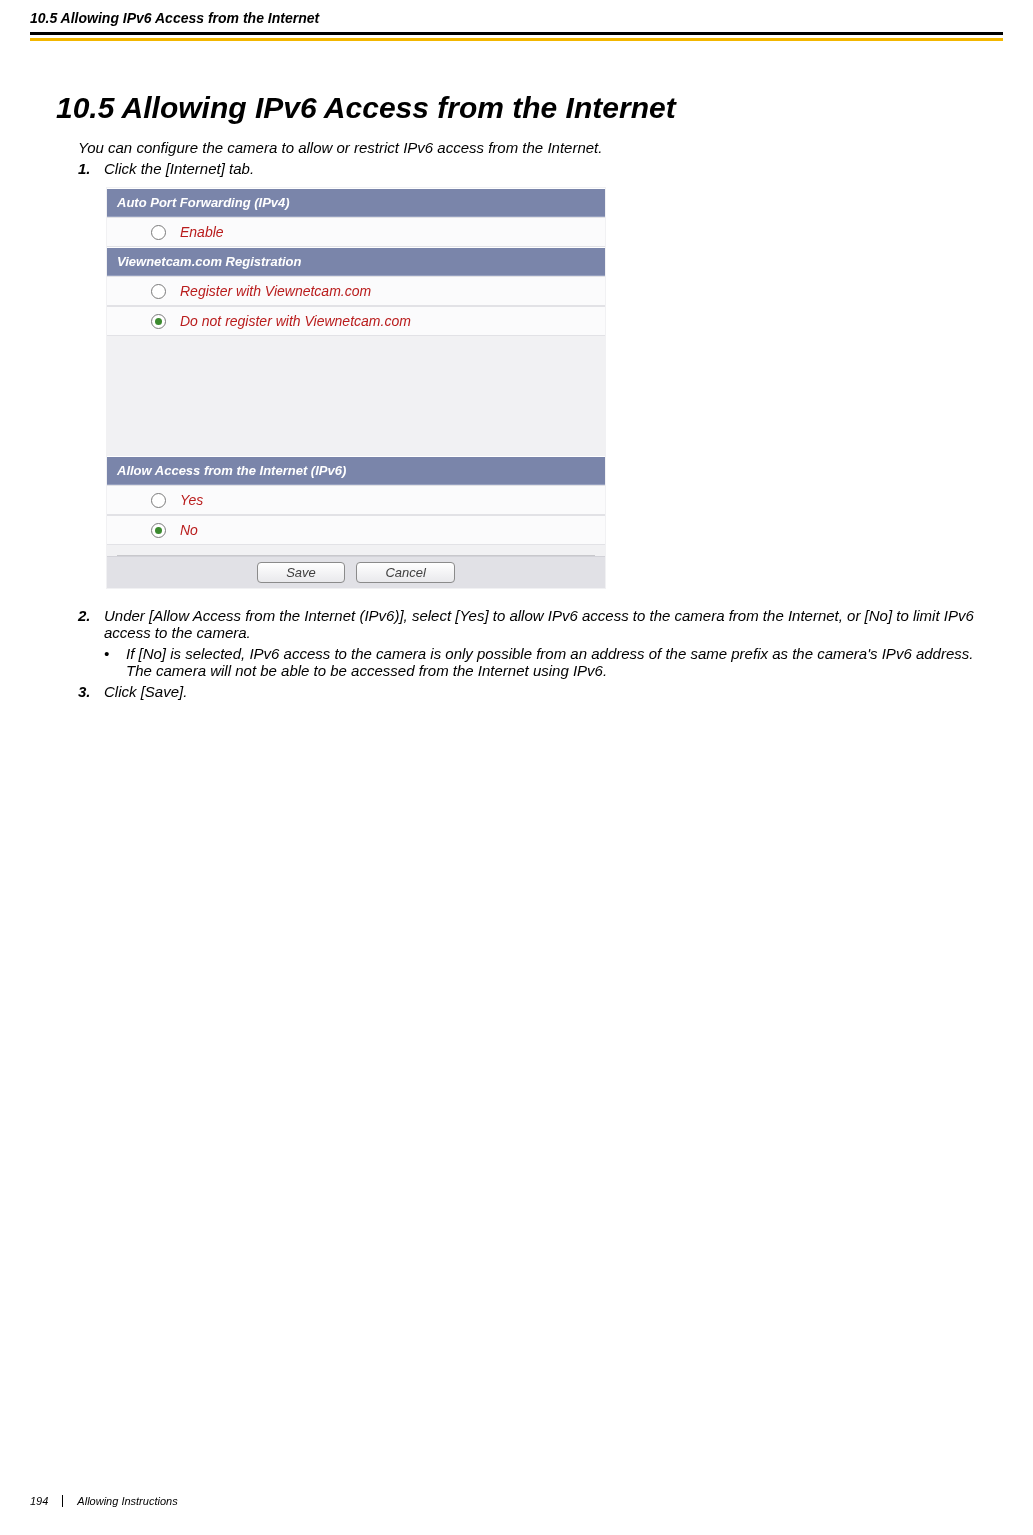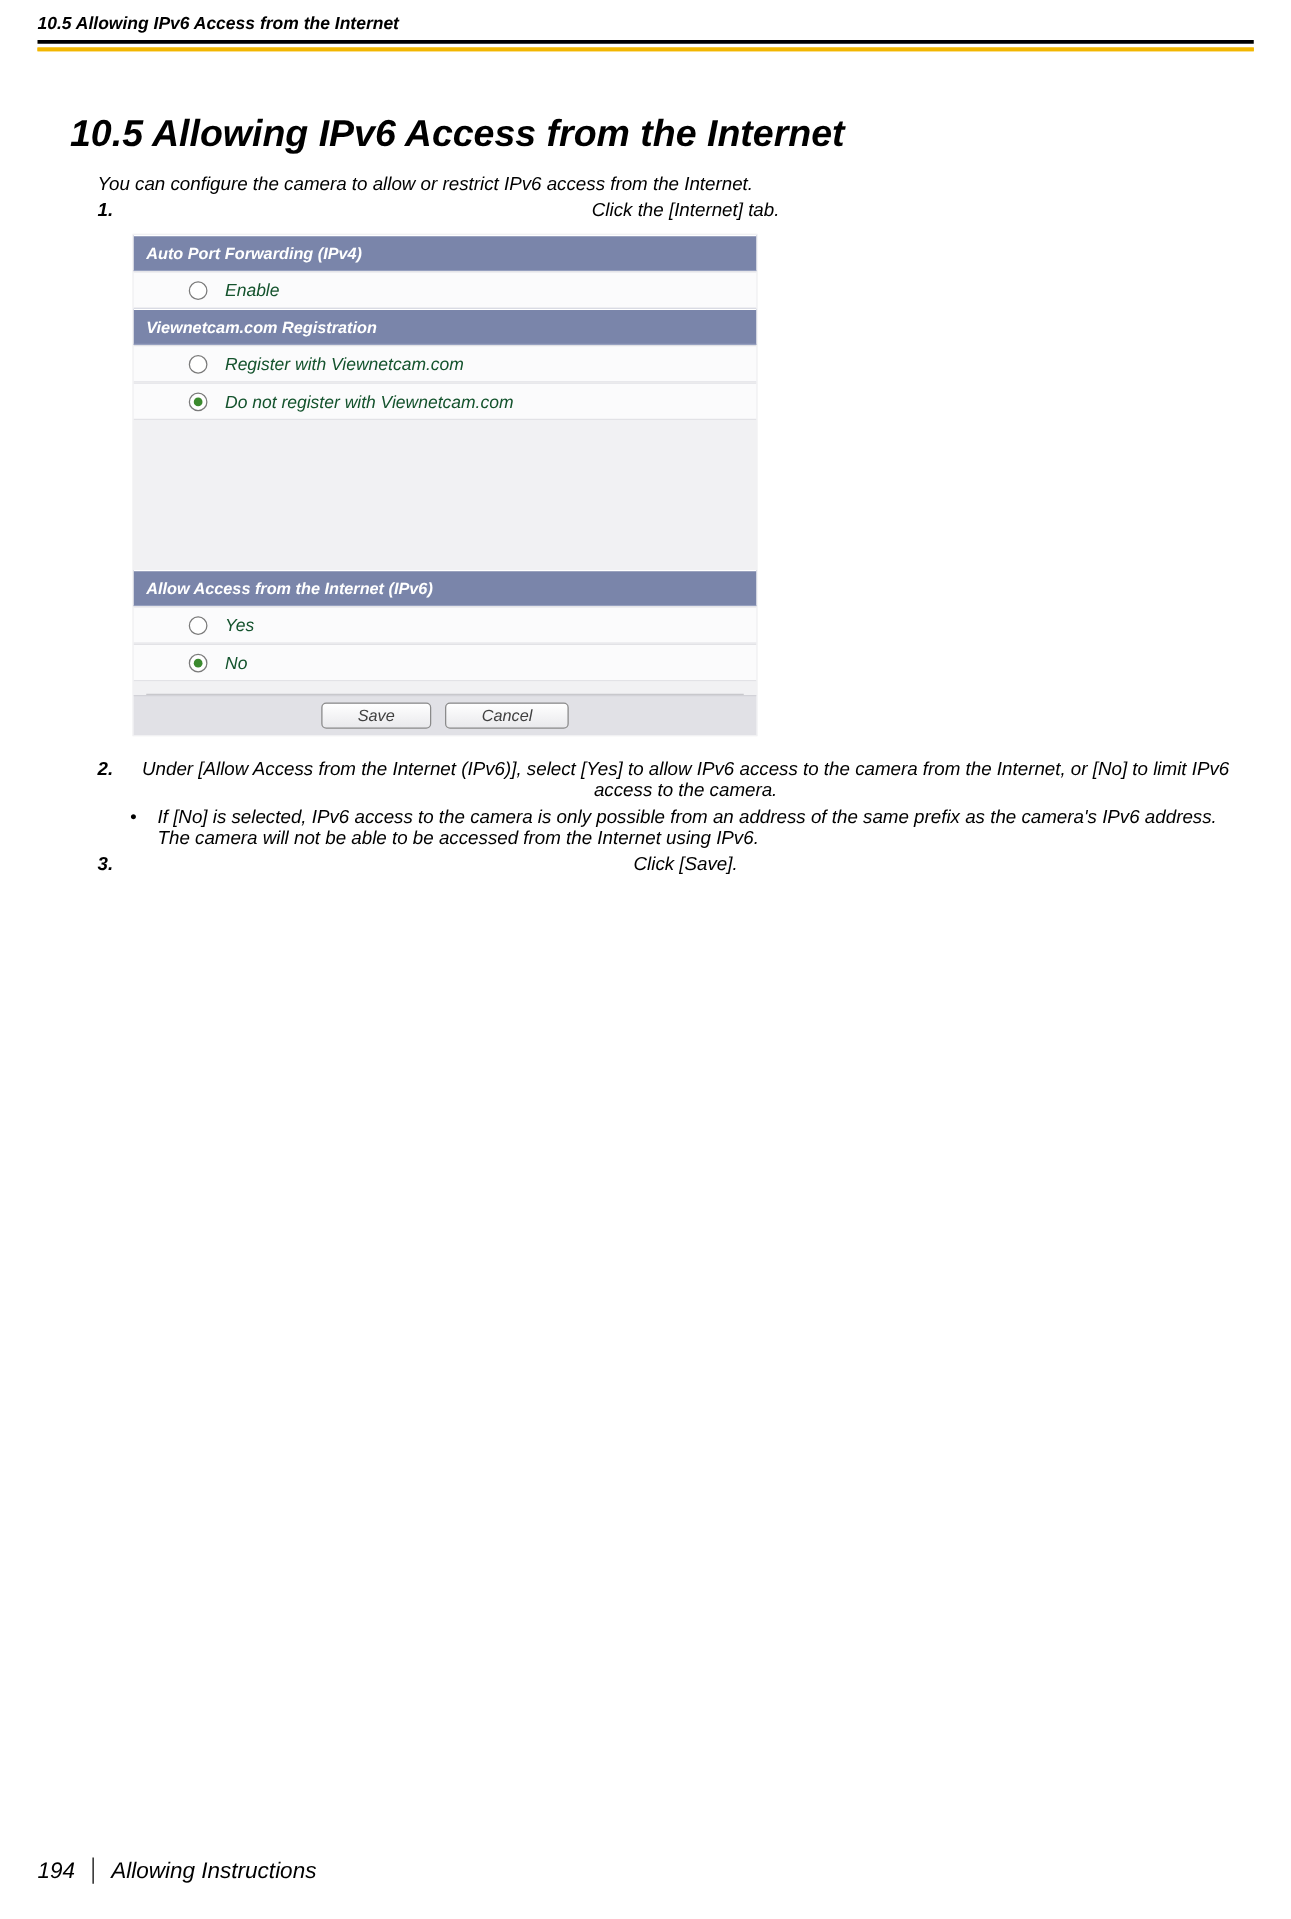--- a/index.html
+++ b/index.html
@@ -55,21 +55,21 @@
     }
     .step {
       display: flex;
       font-size: 15px;
       margin-bottom: 4px;
     }
     .step-num {
       font-weight: bold;
       min-width: 26px;
     }
-    .step-body { flex: 1; text-align: center; }
+    .step-body { flex: 1; }
     .sub-bullet {
       display: flex;
       margin-left: 26px;
       font-size: 15px;
       margin-bottom: 4px;
     }
     .sub-bullet .dot { min-width: 22px; }
 
     .ui-panel {
       width: 500px;
@@ -88,21 +88,21 @@
       border-top: 1px solid #fff;
       font-size: 13px;
     }
     .opt-row {
       display: flex;
       align-items: center;
       background: #fbfbfc;
       border-top: 1px solid #e2e2e6;
       border-bottom: 1px solid #e2e2e6;
       padding: 6px 10px 6px 44px;
-      color: #14532d;
+      color: #b91c1c;
       font-size: 14px;
     }
     .radio {
       width: 15px;
       height: 15px;
       border: 1px solid #7a7a7a;
       border-radius: 50%;
       margin-right: 14px;
       background: #fff;
       display: inline-flex;
@@ -143,21 +143,21 @@
       color: #404040;
       margin: 0 4px;
       font-family: Verdana, Arial, sans-serif;
       cursor: pointer;
     }
 
     .page-footer {
       position: absolute;
       bottom: 28px;
       left: 30px;
-      font-size: 18px;
+      font-size: 11px;
       display: flex;
       align-items: center;
     }
     .page-footer .pnum {
       padding-right: 14px;
       border-right: 1px solid #000;
       margin-right: 14px;
     }
   </style>
 </head>

